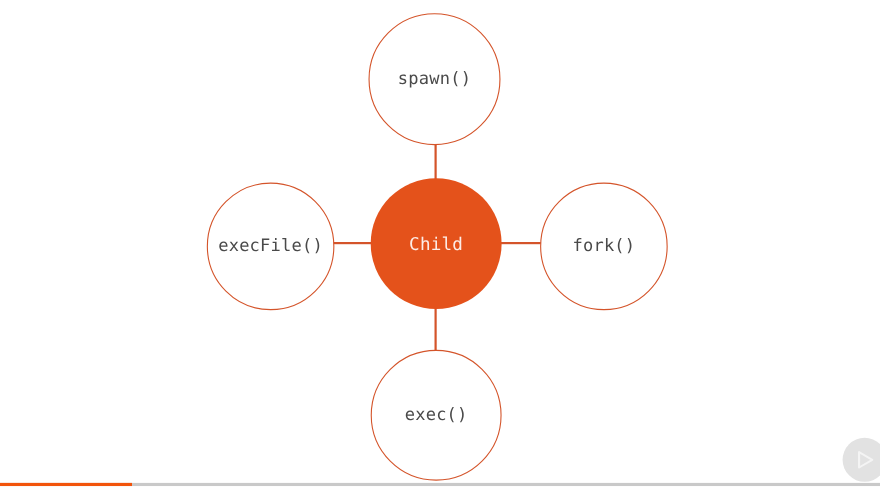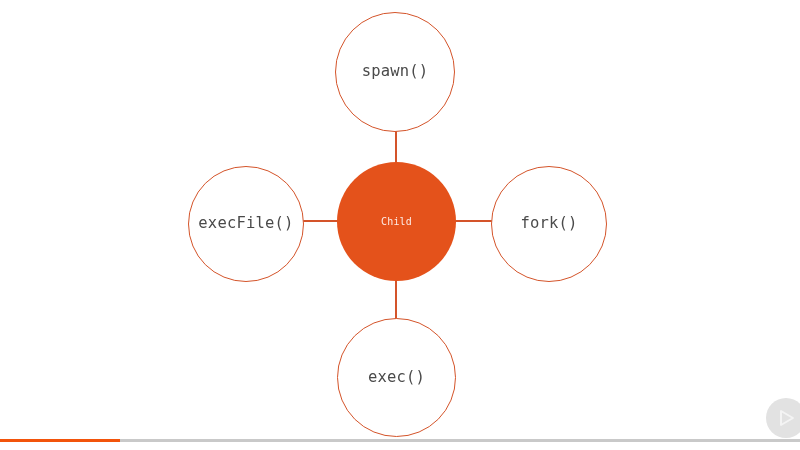--- a/index.html
+++ b/index.html
@@ -46,21 +46,21 @@
     background: #ffffff;
     border: 1.6px solid #D4542A;
     color: #4a4a4a;
     font-size: 15.5px;
   }
 
   .node-center {
     background: #E4521B;
     border: none;
     color: #fdece6;
-    font-size: 10px;
+    font-size: 16px;
     flex-direction: column;
   }
 
   .node-center .line {
     display: block;
   }
 
   
   #node-spawn   { left: 335px; top: 12px;  width: 120px; height: 120px; }
   #node-execfile{ left: 188px; top: 166px; width: 116px; height: 116px; }

